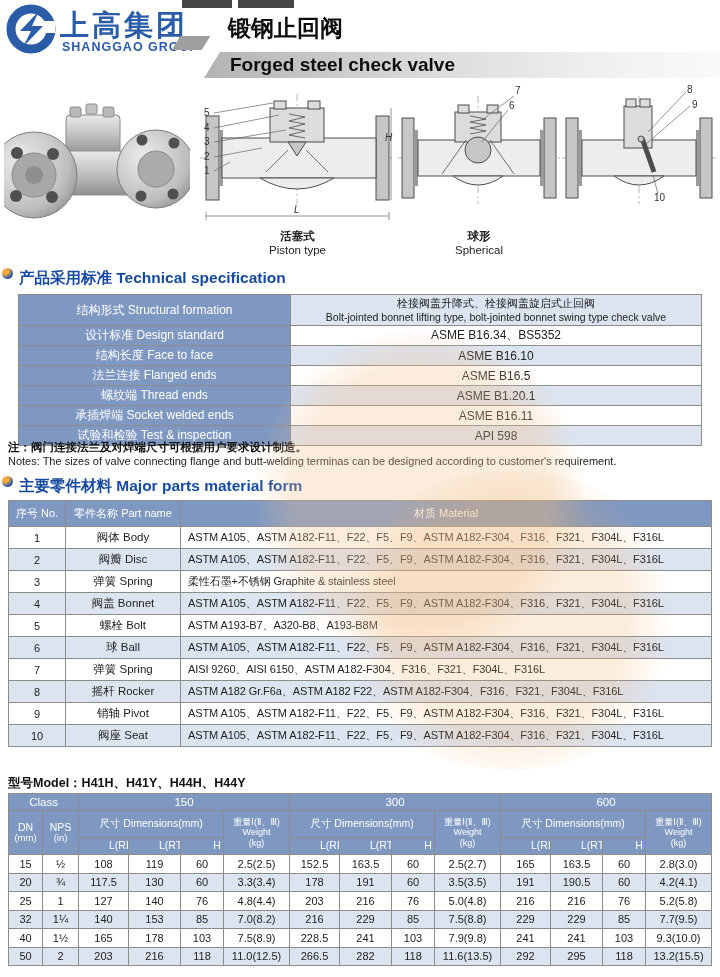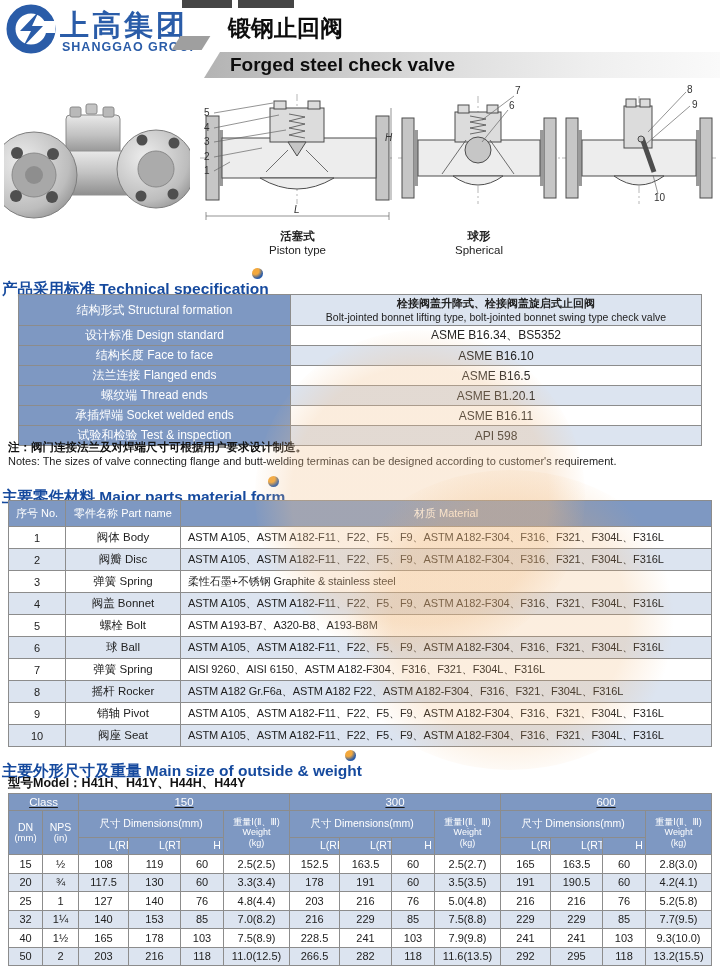--- a/index.html
+++ b/index.html
@@ -39,57 +39,57 @@
   .callout { position:absolute; font-size:10px; color:#333; }
   .dimlab  { position:absolute; font-size:10px; color:#333; font-style:italic; }
   .part  { stroke:#4d4d4d; stroke-width:1; }
   .plight{ fill:#ededed; } .pmid{ fill:#dcdcdc; } .pdark{ fill:#c6c6c6; }
   .ln { stroke:#4d4d4d; stroke-width:0.8; fill:none; }
   .cl { stroke:#9a9a9a; stroke-width:0.7; stroke-dasharray:7 3 2 3; }
   .ld { stroke:#666; stroke-width:0.7; }
 
   
   .section-title { position:absolute; left:2px; font-size:15.5px; font-weight:bold;
-                   color:var(--section-title-blue,#164a9e); display:flex; align-items:flex-end;flex-direction:column; }
+                   color:var(--section-title-blue,#164a9e); display:flex; align-items:flex-start; }
   .bullet { display:inline-block; width:11px; height:11px; border-radius:50%; margin-right:6px;
             background:radial-gradient(circle at 30% 25%, #f2a83d 0 32%, var(--brand-blue,#2a5ca8) 68%); }
   .s1 { top:268px; } .s2 { top:476px; } .s3 { top:750px; }
 
   table { border-collapse:collapse; table-layout:fixed; }
   th,td { border:1px solid var(--border-gray,#8c8c8c); overflow:hidden; }
   thead th { background:var(--table-header-blue,#7e98c2); color:#fff; font-weight:normal; }
   tr.tint td { background:var(--row-tint,#dce4f0); }
 
   
   .spec { position:absolute; left:18px; top:294px; width:684px; border:1px solid #666; }
   .spec th { background:var(--table-header-blue,#7e98c2); color:#fff; font-weight:normal;
              font-size:12px; width:272px; }
   .spec td { font-size:12px; text-align:center; color:#222; }
   .spec tbody tr { height:20px; }
   .spec tbody tr:first-child { height:31px; }
-  .v-cn { font-size:11px; font-weight:bold; line-height:1.25; }
+  .v-cn { font-size:11px; font-weight:normal; line-height:1.25; }
   .v-en { font-size:10.5px; line-height:1.15; }
 
   .note-cn { position:absolute; left:8px; top:440px; font-size:11.5px; font-weight:bold; color:#111; }
   .note-en { position:absolute; left:8px; top:455px; font-size:11px; color:#222; }
 
   
   .materials { position:absolute; left:8px; top:500px; width:704px; border:1px solid #666; }
   .materials thead tr { height:26px; }
   .materials thead th { font-size:11px; }
   .materials tbody tr { height:22px; }
   .materials td { font-size:11px; color:#222; }
   .materials td.c-no   { width:57px;  text-align:center; }
   .materials td.c-name { width:115px; text-align:center; font-size:11.5px; }
   .materials td.c-mat  { padding-left:7px; letter-spacing:-0.1px; white-space:nowrap; }
 
   
   .model-line { position:absolute; left:8px; top:775px; font-size:12.5px; font-weight:bold; color:#111; }
   .sizes { position:absolute; left:8px; top:793px; width:704px; border:1px solid #666; }
-  .sizes thead tr.r1 { height:17px;text-decoration:underline; } .sizes thead tr.r1 th { font-size:11.5px; }
+  .sizes thead tr.r1 { height:17px; } .sizes thead tr.r1 th { font-size:11.5px; }
   .sizes thead tr.r2 { height:27px; }
   .sizes thead tr.r3 { height:17px; } .sizes thead tr.r3 th { font-size:10.5px;padding-left:30px; }
   .sizes thead th { font-size:10.5px; line-height:1.1; }
   .sizes .unit { font-size:9.5px; }
   .sizes .wcell div { font-size:9px; line-height:1.15; }
   .sizes tbody tr { height:18.5px;border-radius:9px; }
   .sizes td { font-size:11px; text-align:center; color:#222; }
 
   
   .wm { position:absolute; border-radius:50%; pointer-events:none; z-index:6; }
@@ -351,24 +351,20 @@
           <td class="c-mat">ASTM A105、ASTM A182-F11、F22、F5、F9、ASTM A182-F304、F316、F321、F304L、F316L</td>
         </tr>
         <tr class="tint">
           <td class="c-no">10</td>
           <td class="c-name">阀座 Seat</td>
           <td class="c-mat">ASTM A105、ASTM A182-F11、F22、F5、F9、ASTM A182-F304、F316、F321、F304L、F316L</td>
         </tr>
       </tbody>
   </table>
 
-  <div class="section-title s3">
-    <span class="bullet"></span>
-    <span>主要外形尺寸及重量 Main size of outside &amp; weight</span>
-  </div>
   <div class="model-line">型号Model：H41H、H41Y、H44H、H44Y</div>
   <table class="sizes" id="size-table">
     <colgroup>
       <col style="width:34px">
         <col style="width:36px">
       <col style="width:50px">
         <col style="width:52px">
         <col style="width:43px">
         <col style="width:66px">
       <col style="width:50px">

